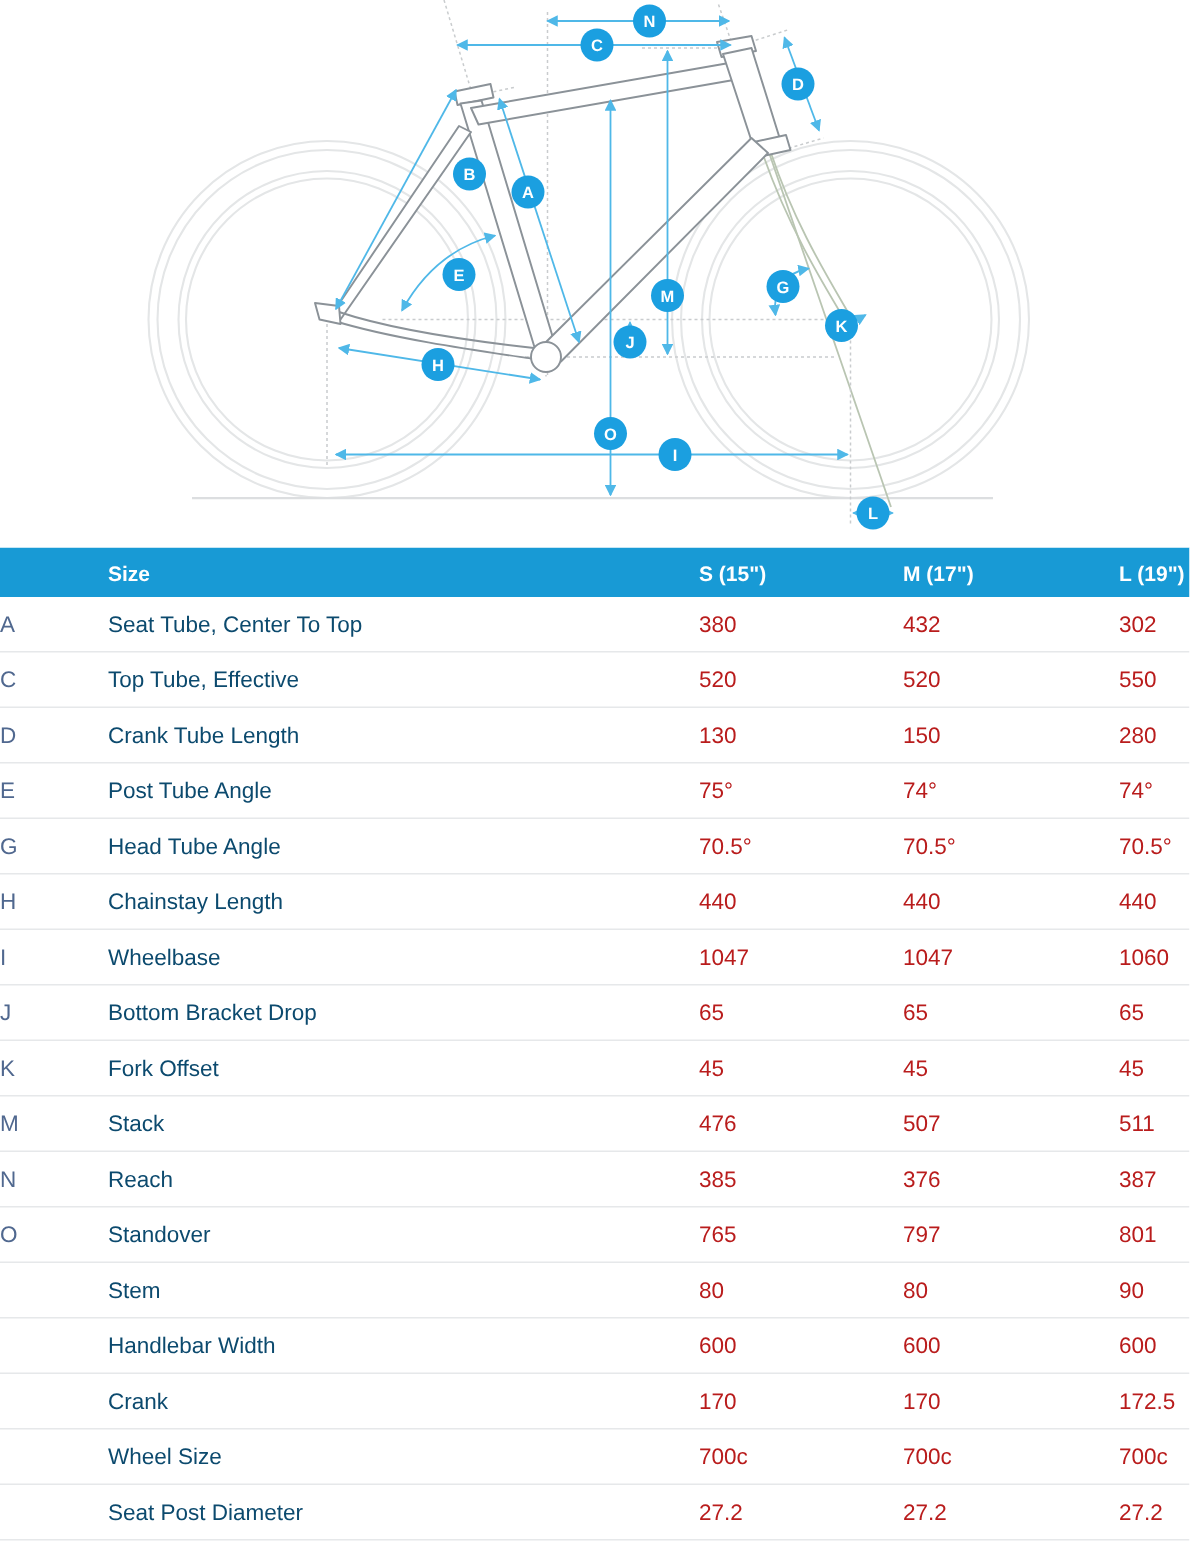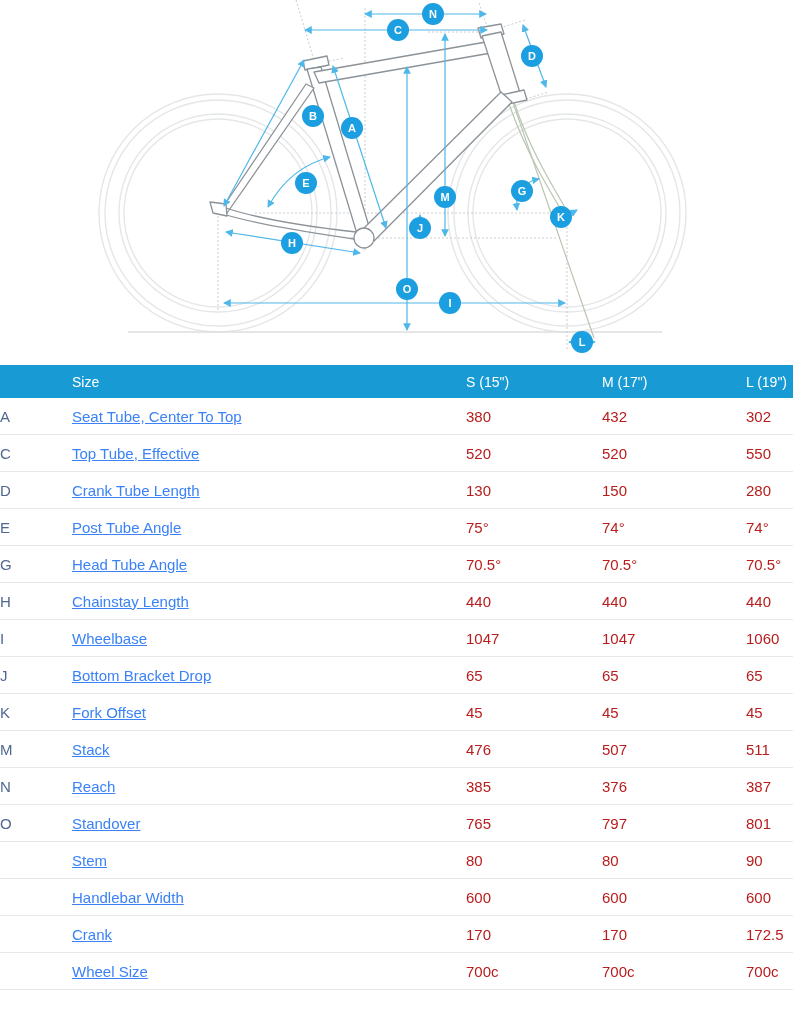--- a/index.html
+++ b/index.html
@@ -3,27 +3,27 @@
 <meta charset="utf-8">
 <style>
   html,body{margin:0;padding:0;background:#fff;}
   body{width:793px;height:1028px;font-family:"Liberation Sans",sans-serif;overflow:hidden;}
   .page{width:793px;height:1028px;display:flex;flex-direction:column;}
   .diagram{width:793px;height:365px;position:relative;background:#fff;flex:0 0 auto;}
   .diagram svg{position:absolute;left:0;top:0;}
   svg text.lbl{font-family:"Liberation Sans",sans-serif;font-size:11px;font-weight:bold;}
 
   table.geo{width:793px;border-collapse:collapse;table-layout:fixed;flex:0 0 auto;}
-  table.geo th{background:#189ad5;color:#ffffff;font-size:14px;font-weight:400;
+  table.geo th{background:#189ad5;color:#ffffff;font-size:14px;font-weight:700;
     text-align:left;height:33px;padding:0;vertical-align:middle;white-space:nowrap;}
   table.geo th.h-size{padding-left:0;}
   table.geo td{height:36px;border-bottom:1px solid #e6e8ea;font-size:15px;
     vertical-align:middle;padding:0;white-space:nowrap;overflow:visible;}
   td.col-letter{color:#50688f;padding-left:8px;}
-  td.col-name{color:#3b82f6;text-decoration:underline;}
+  td.col-name{color:#0c4a6e;}
   td.col-val{color:#b91c1c;}
 </style>
 </head>
 <body>
 
 <div class="page">
 
   <div class="diagram">
     <svg width="793" height="365" viewBox="0 0 793 365">
       <defs>
@@ -285,16 +285,23 @@
           <td class="col-val">170</td>
           <td class="col-val">172.5</td>
         </tr>
         <tr>
           <td class="col-letter"></td>
           <td class="col-name">Wheel Size</td>
           <td class="col-val">700c</td>
           <td class="col-val">700c</td>
           <td class="col-val">700c</td>
         </tr>
+        <tr>
+          <td class="col-letter"></td>
+          <td class="col-name">Seat Post Diameter</td>
+          <td class="col-val">27.2</td>
+          <td class="col-val">27.2</td>
+          <td class="col-val">27.2</td>
+        </tr>
       </tbody>
   </table>
 
 </div>
 
 </body></html>

